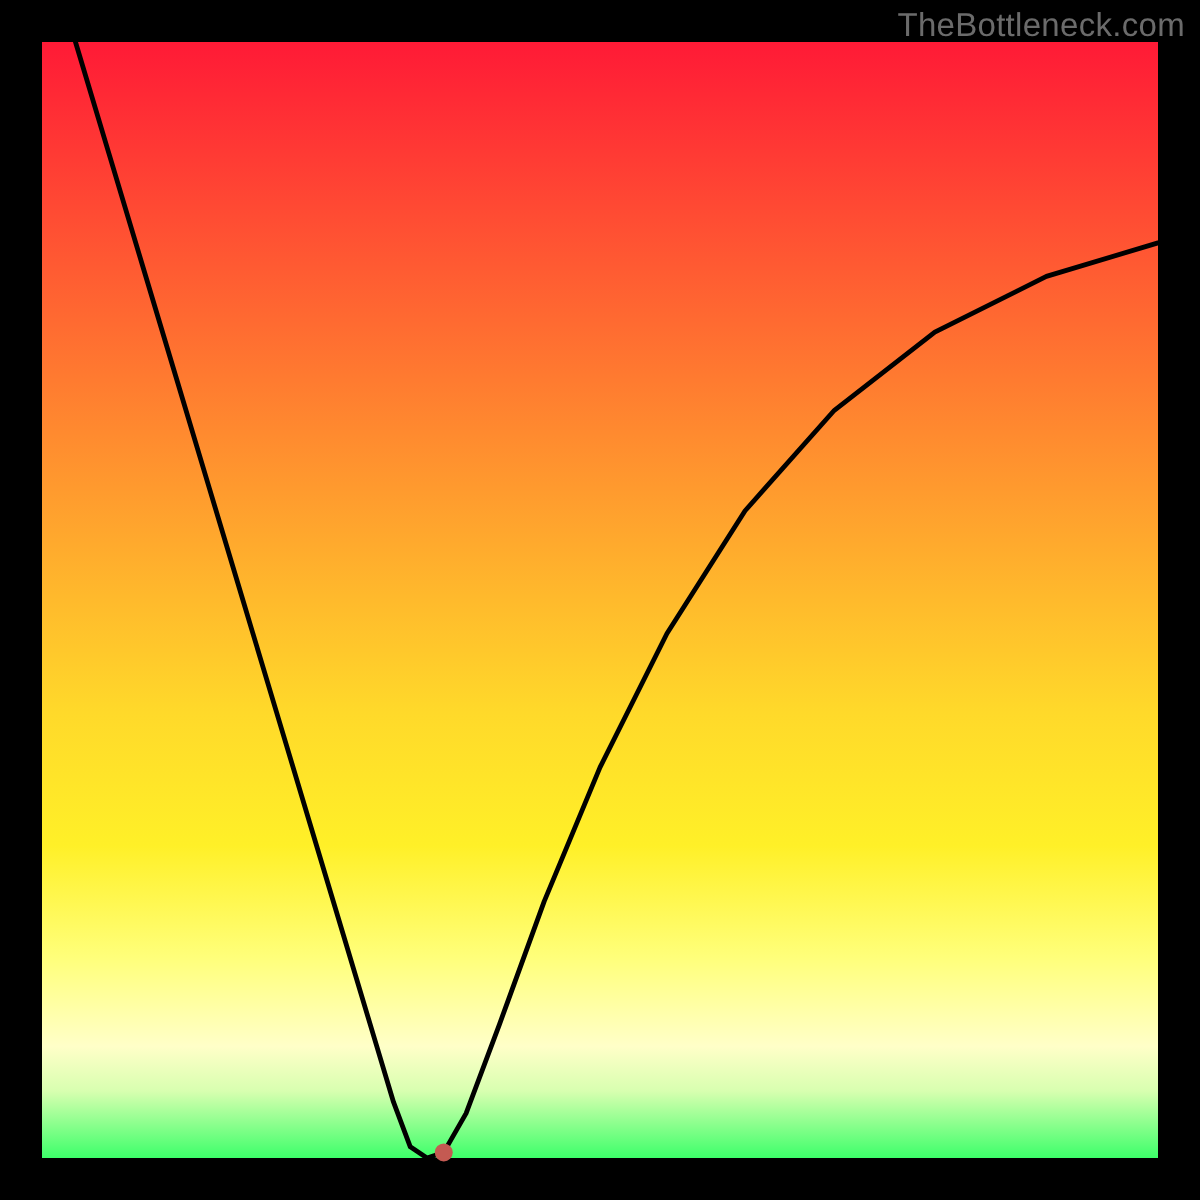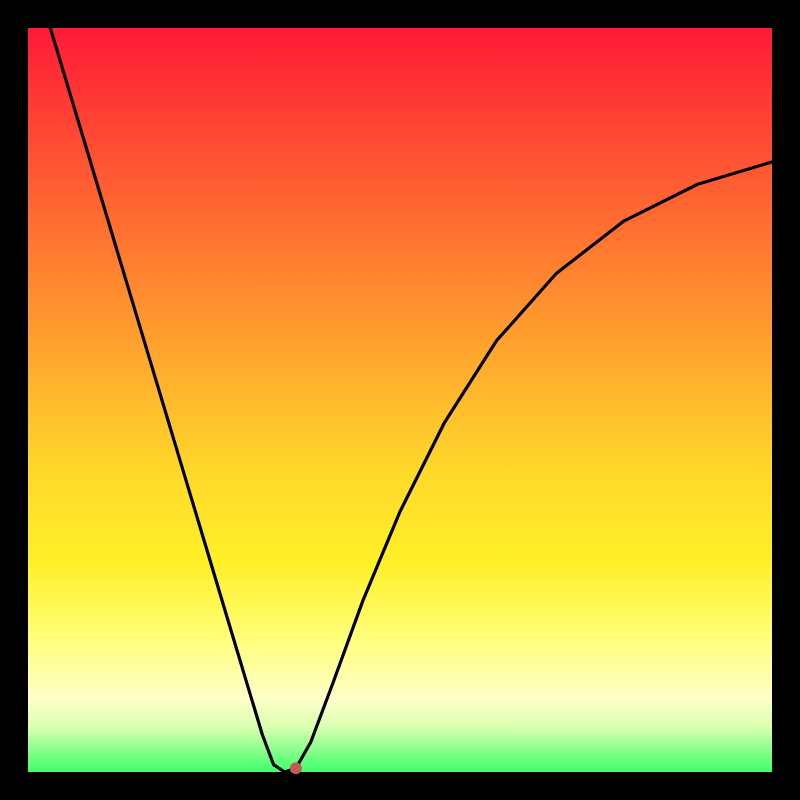--- a/index.html
+++ b/index.html
@@ -60,13 +60,14 @@
 </head>
 <body>
 
 <div class="frame">
   <div class="plot">
     <svg class="curve" viewBox="0 0 744 744">
       <path id="curve-path" fill="none" stroke="#000" stroke-width="3.2" stroke-linecap="round" stroke-linejoin="round" d="M22.32 0.00 L44.64 74.40 L66.96 148.80 L89.28 223.20 L111.60 297.60 L133.92 372.00 L156.24 446.40 L178.56 520.80 L200.88 595.20 L223.20 669.60 L234.36 706.80 L245.52 736.56 L256.68 744.00 L267.84 740.28 L282.72 714.24 L305.04 654.72 L334.80 572.88 L372.00 483.60 L416.64 394.32 L468.72 312.48 L528.24 245.52 L595.20 193.44 L669.60 156.24 L744.00 133.92"></path>
       <circle id="marker-dot" cx="267.84" cy="740.28" r="6" fill="#c45a52"></circle>
     </svg>
   </div>
+  <div class="watermark">TheBottleneck.com</div>
 </div>
 
 </body></html>

